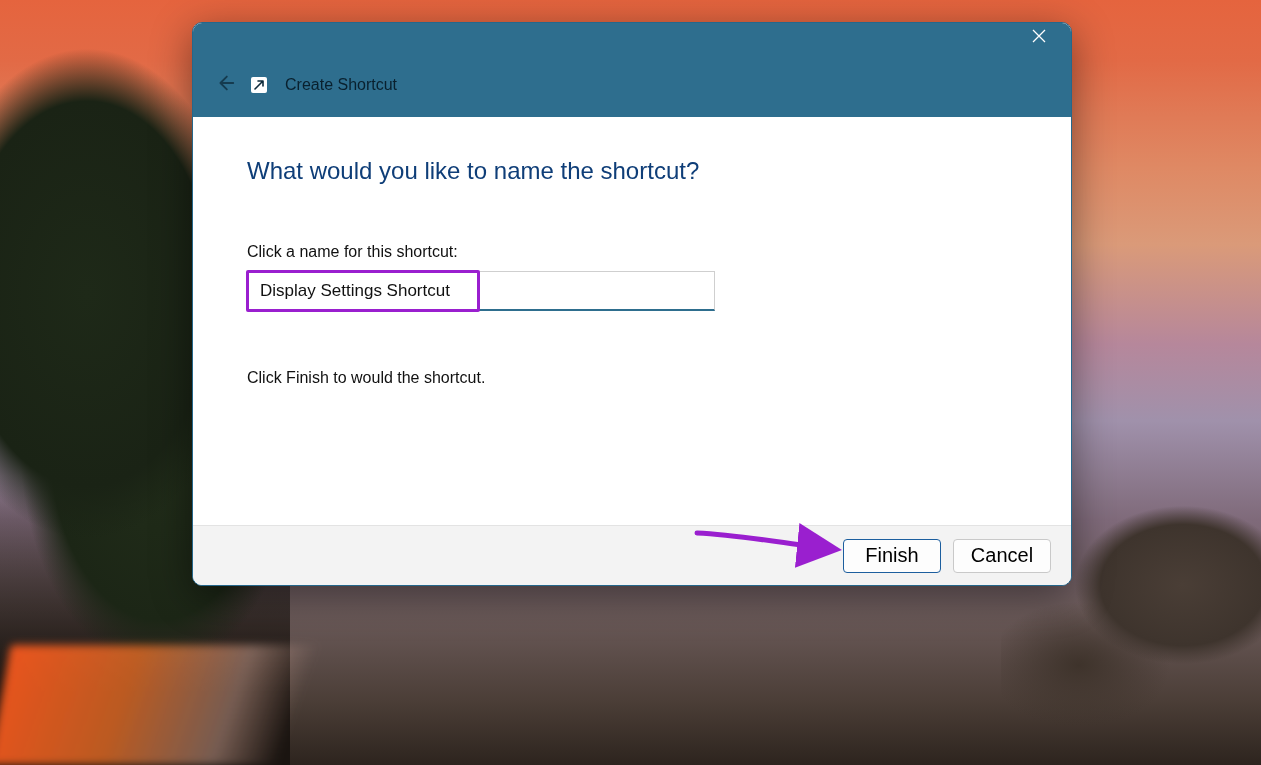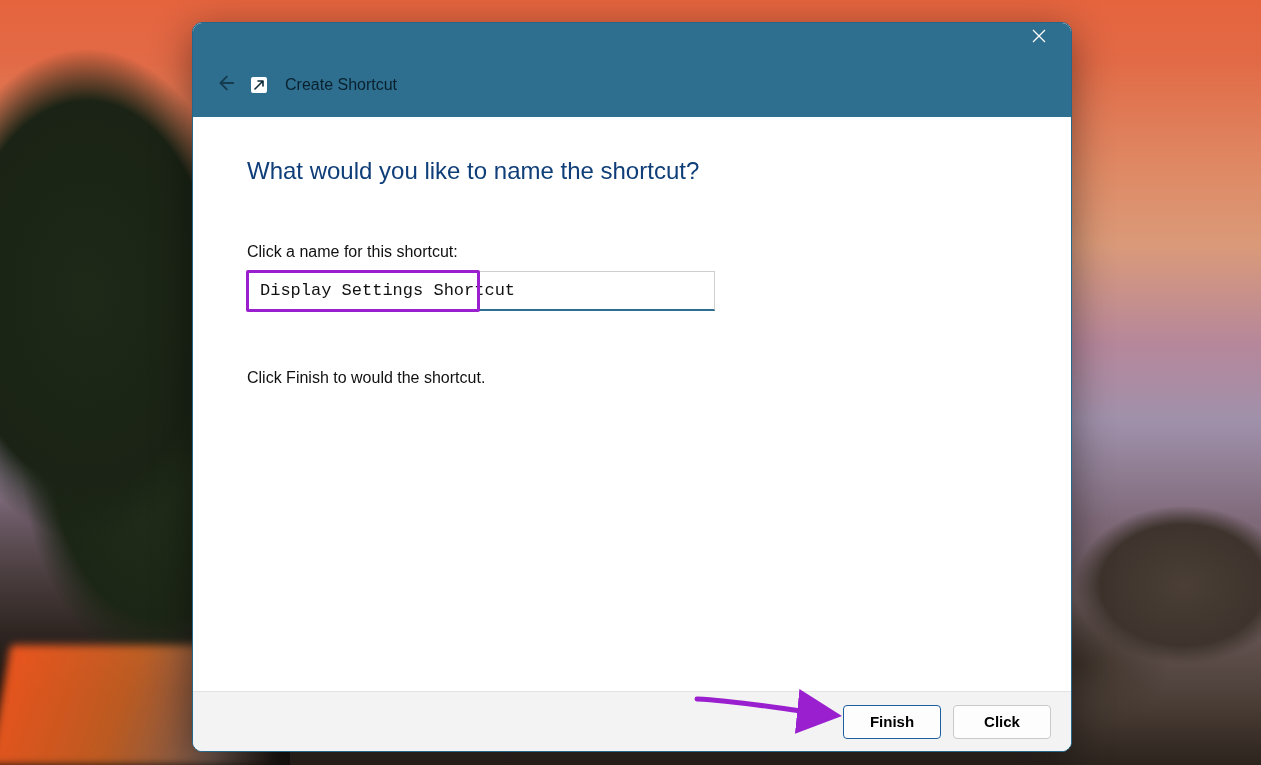--- a/index.html
+++ b/index.html
@@ -37,21 +37,21 @@
     background:
       linear-gradient(100deg, rgba(255,90,30,.9) 0%, rgba(255,120,40,.7) 30%, rgba(255,200,180,.4) 55%, rgba(255,200,180,0) 70%);
     filter: blur(4px);
     transform: skewX(-10deg);
   }
 
   
   .dialog {
     position: absolute;
     left: 192px; top: 22px;
-    width: 880px; height: 730px;
+    width: 880px; height: 564px;
     background: #ffffff;
     border: 1px solid #25678b;
     border-radius: 10px;
     box-shadow: 0 10px 40px rgba(0,0,0,.45);
     display: flex; flex-direction: column;
     overflow: hidden;
     justify-content: space-between;
   }
   .titlebar {
     height: 30px;
@@ -108,21 +108,21 @@
     color: #111;
     margin-bottom: 10px;
   }
   .input-wrap {
     position: relative;
     width: 468px;
   }
   .shortcut-name-input {
     width: 100%;
     height: 40px;
-    font-family: Liberation Mono, monospace;
+    font-family: Liberation Sans, sans-serif;
     font-size: 17px;
     color: #111;
     padding: 6px 12px;
     border: 1px solid #cfcfcf;
     border-bottom: 2px solid #2e6e8e;
     outline: none;
     background: #fff;
   }
   .input-highlight {
     position: absolute;
@@ -144,26 +144,25 @@
     border-top: 1px solid #e3e3e3;
     display: flex; align-items: center; justify-content: flex-end;
     padding-right: 20px;
     gap: 12px;
     position: relative;
   }
   .btn {
     min-width: 98px;
     height: 34px;
     font-family: inherit;
-    font-size: 15px;
+    font-size: 20px;
     background: #fdfdfd;
     border: 1px solid #c9c9c9;
     border-radius: 4px;
     cursor: pointer;
-    font-weight: bold;
   }
   .btn.primary { border: 1px solid #1c5e9e; }
 
   
   .arrow {
     position: absolute;
     left: 500px; bottom: 18px;
     width: 150px; height: 40px;
     pointer-events: none;
   }
@@ -223,17 +222,17 @@
         <svg viewBox="0 0 150 40">
           <defs>
             <marker id="ah" viewBox="0 0 10 10" refX="8" refY="5" markerWidth="9" markerHeight="9" orient="auto-start-reverse">
               <path d="M0 0 L10 5 L0 10 z" fill="#9a1fcf"></path>
             </marker>
           </defs>
           <path d="M4 6 C 50 8, 100 18, 140 22" stroke="#9a1fcf" stroke-width="5" fill="none" marker-end="url(#ah)" stroke-linecap="round"></path>
         </svg>
       </div>
       <button class="btn primary">Finish</button>
-      <button class="btn">Click</button>
+      <button class="btn">Cancel</button>
     </div>
 
   </div>
 </div>
 
 </body></html>

